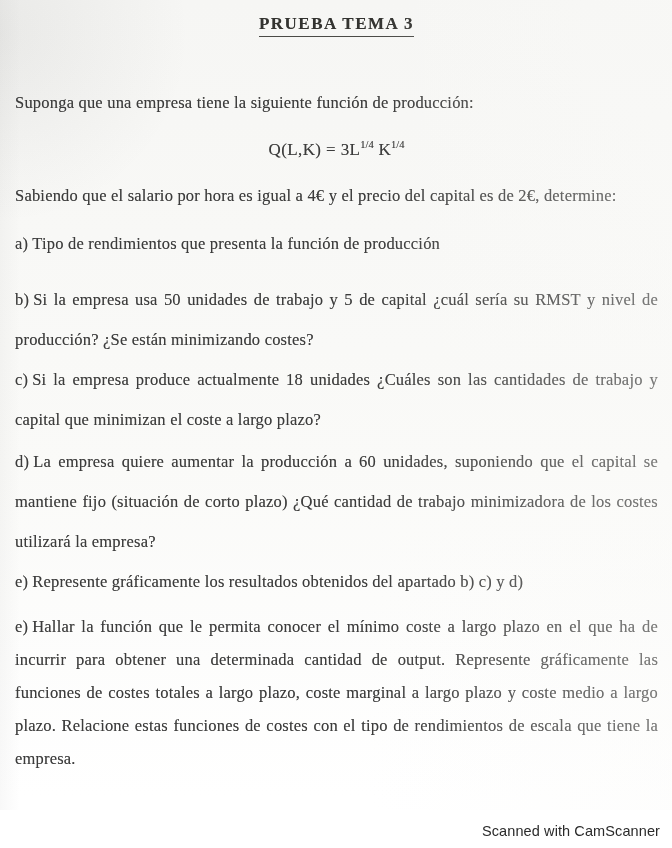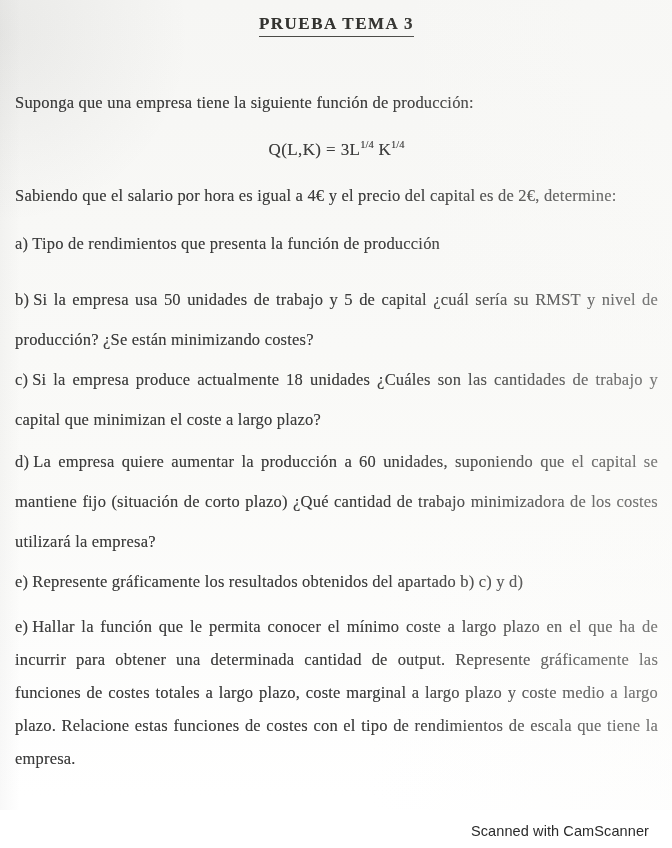--- a/index.html
+++ b/index.html
@@ -75,21 +75,21 @@
   .q-f { margin-top: 8px; line-height: 33px; }
   .q .lbl { padding-right: 4px; }
   .watermark-bar {
     position: absolute;
     left: 0; right: 0; bottom: 0;
     height: 38px;
     background: #ffffff;
   }
   .watermark {
     position: absolute;
-    right: 23px;
+    right: 12px;
     bottom: 9px;
     font-family: "Liberation Sans", "DejaVu Sans", sans-serif;
     font-size: 14.5px;
     color: #2b2b2b;
     letter-spacing: 0.1px;
   }
 </style>
 </head>
 <body>
 

